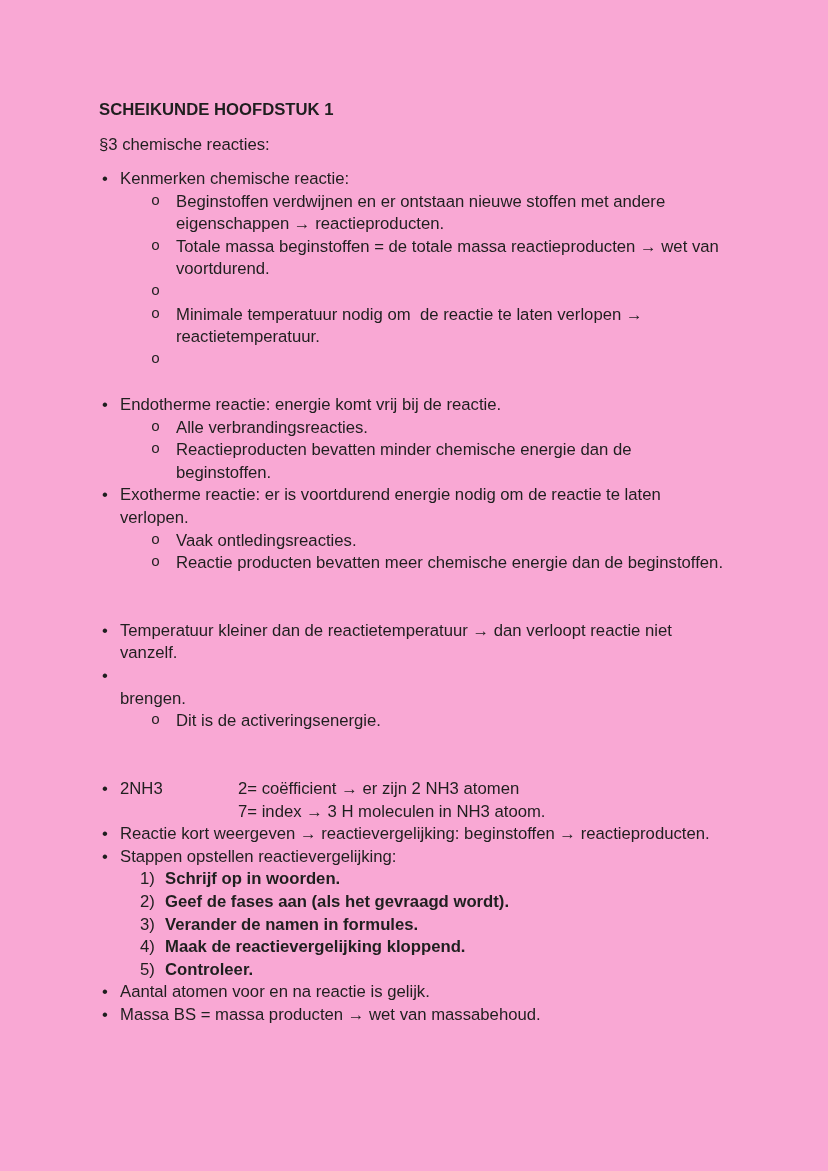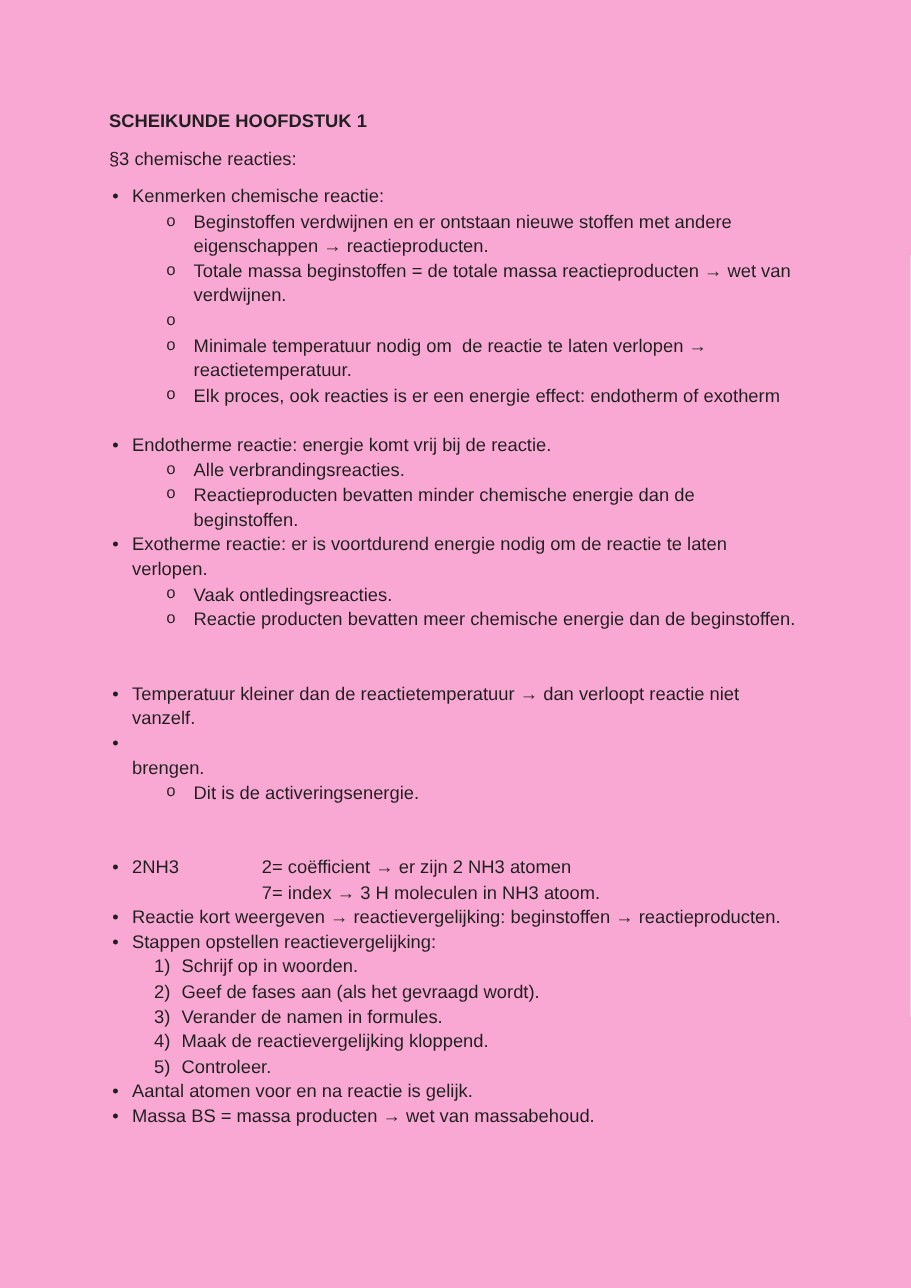--- a/index.html
+++ b/index.html
@@ -38,39 +38,39 @@
     height: 22.6px;
     white-space: pre;
   }
   .marker { position: absolute; }
   .m1 { left: 102px; }                                  
   .m2 { left: 151px; font-family: "Liberation Mono", monospace; font-size: 15px; } 
   .mn { left: 140px; }                                  
   .txt { position: absolute; }
   .t1 { left: 120px; }   
   .t2 { left: 176px; }   
-  .tn { left: 165px; }   
+  .tn { left: 165px; font-weight: bold; }   
   .tt { left: 238px; }   
 </style>
 </head>
 <body>
 
 <div class="page">
   <div class="doc-title">SCHEIKUNDE HOOFDSTUK 1</div>
   <div class="section-heading">§3 chemische reacties:</div>
   <div class="lines" id="lines">
       <div class="line"><span class="marker m1">•</span><span class="txt t1">Kenmerken chemische reactie:</span></div>
       <div class="line"><span class="marker m2">o</span><span class="txt t2">Beginstoffen verdwijnen en er ontstaan nieuwe stoffen met andere</span></div>
       <div class="line"><span class="txt t2">eigenschappen → reactieproducten.</span></div>
       <div class="line"><span class="marker m2">o</span><span class="txt t2">Totale massa beginstoffen = de totale massa reactieproducten → wet van</span></div>
-      <div class="line"><span class="txt t2">verdwijnen.</span></div>
+      <div class="line"><span class="txt t2">voortdurend.</span></div>
       <div class="line"><span class="marker m2">o</span></div>
       <div class="line"><span class="marker m2">o</span><span class="txt t2">Minimale temperatuur nodig om  de reactie te laten verlopen →</span></div>
       <div class="line"><span class="txt t2">reactietemperatuur.</span></div>
-      <div class="line"><span class="marker m2">o</span><span class="txt t2">Elk proces, ook reacties is er een energie effect: endotherm of exotherm</span></div>
+      <div class="line"><span class="marker m2">o</span></div>
       <div class="line"></div>
       <div class="line"><span class="marker m1">•</span><span class="txt t1">Endotherme reactie: energie komt vrij bij de reactie.</span></div>
       <div class="line"><span class="marker m2">o</span><span class="txt t2">Alle verbrandingsreacties.</span></div>
       <div class="line"><span class="marker m2">o</span><span class="txt t2">Reactieproducten bevatten minder chemische energie dan de</span></div>
       <div class="line"><span class="txt t2">beginstoffen.</span></div>
       <div class="line"><span class="marker m1">•</span><span class="txt t1">Exotherme reactie: er is voortdurend energie nodig om de reactie te laten</span></div>
       <div class="line"><span class="txt t1">verlopen.</span></div>
       <div class="line"><span class="marker m2">o</span><span class="txt t2">Vaak ontledingsreacties.</span></div>
       <div class="line"><span class="marker m2">o</span><span class="txt t2">Reactie producten bevatten meer chemische energie dan de beginstoffen.</span></div>
       <div class="line"></div>

